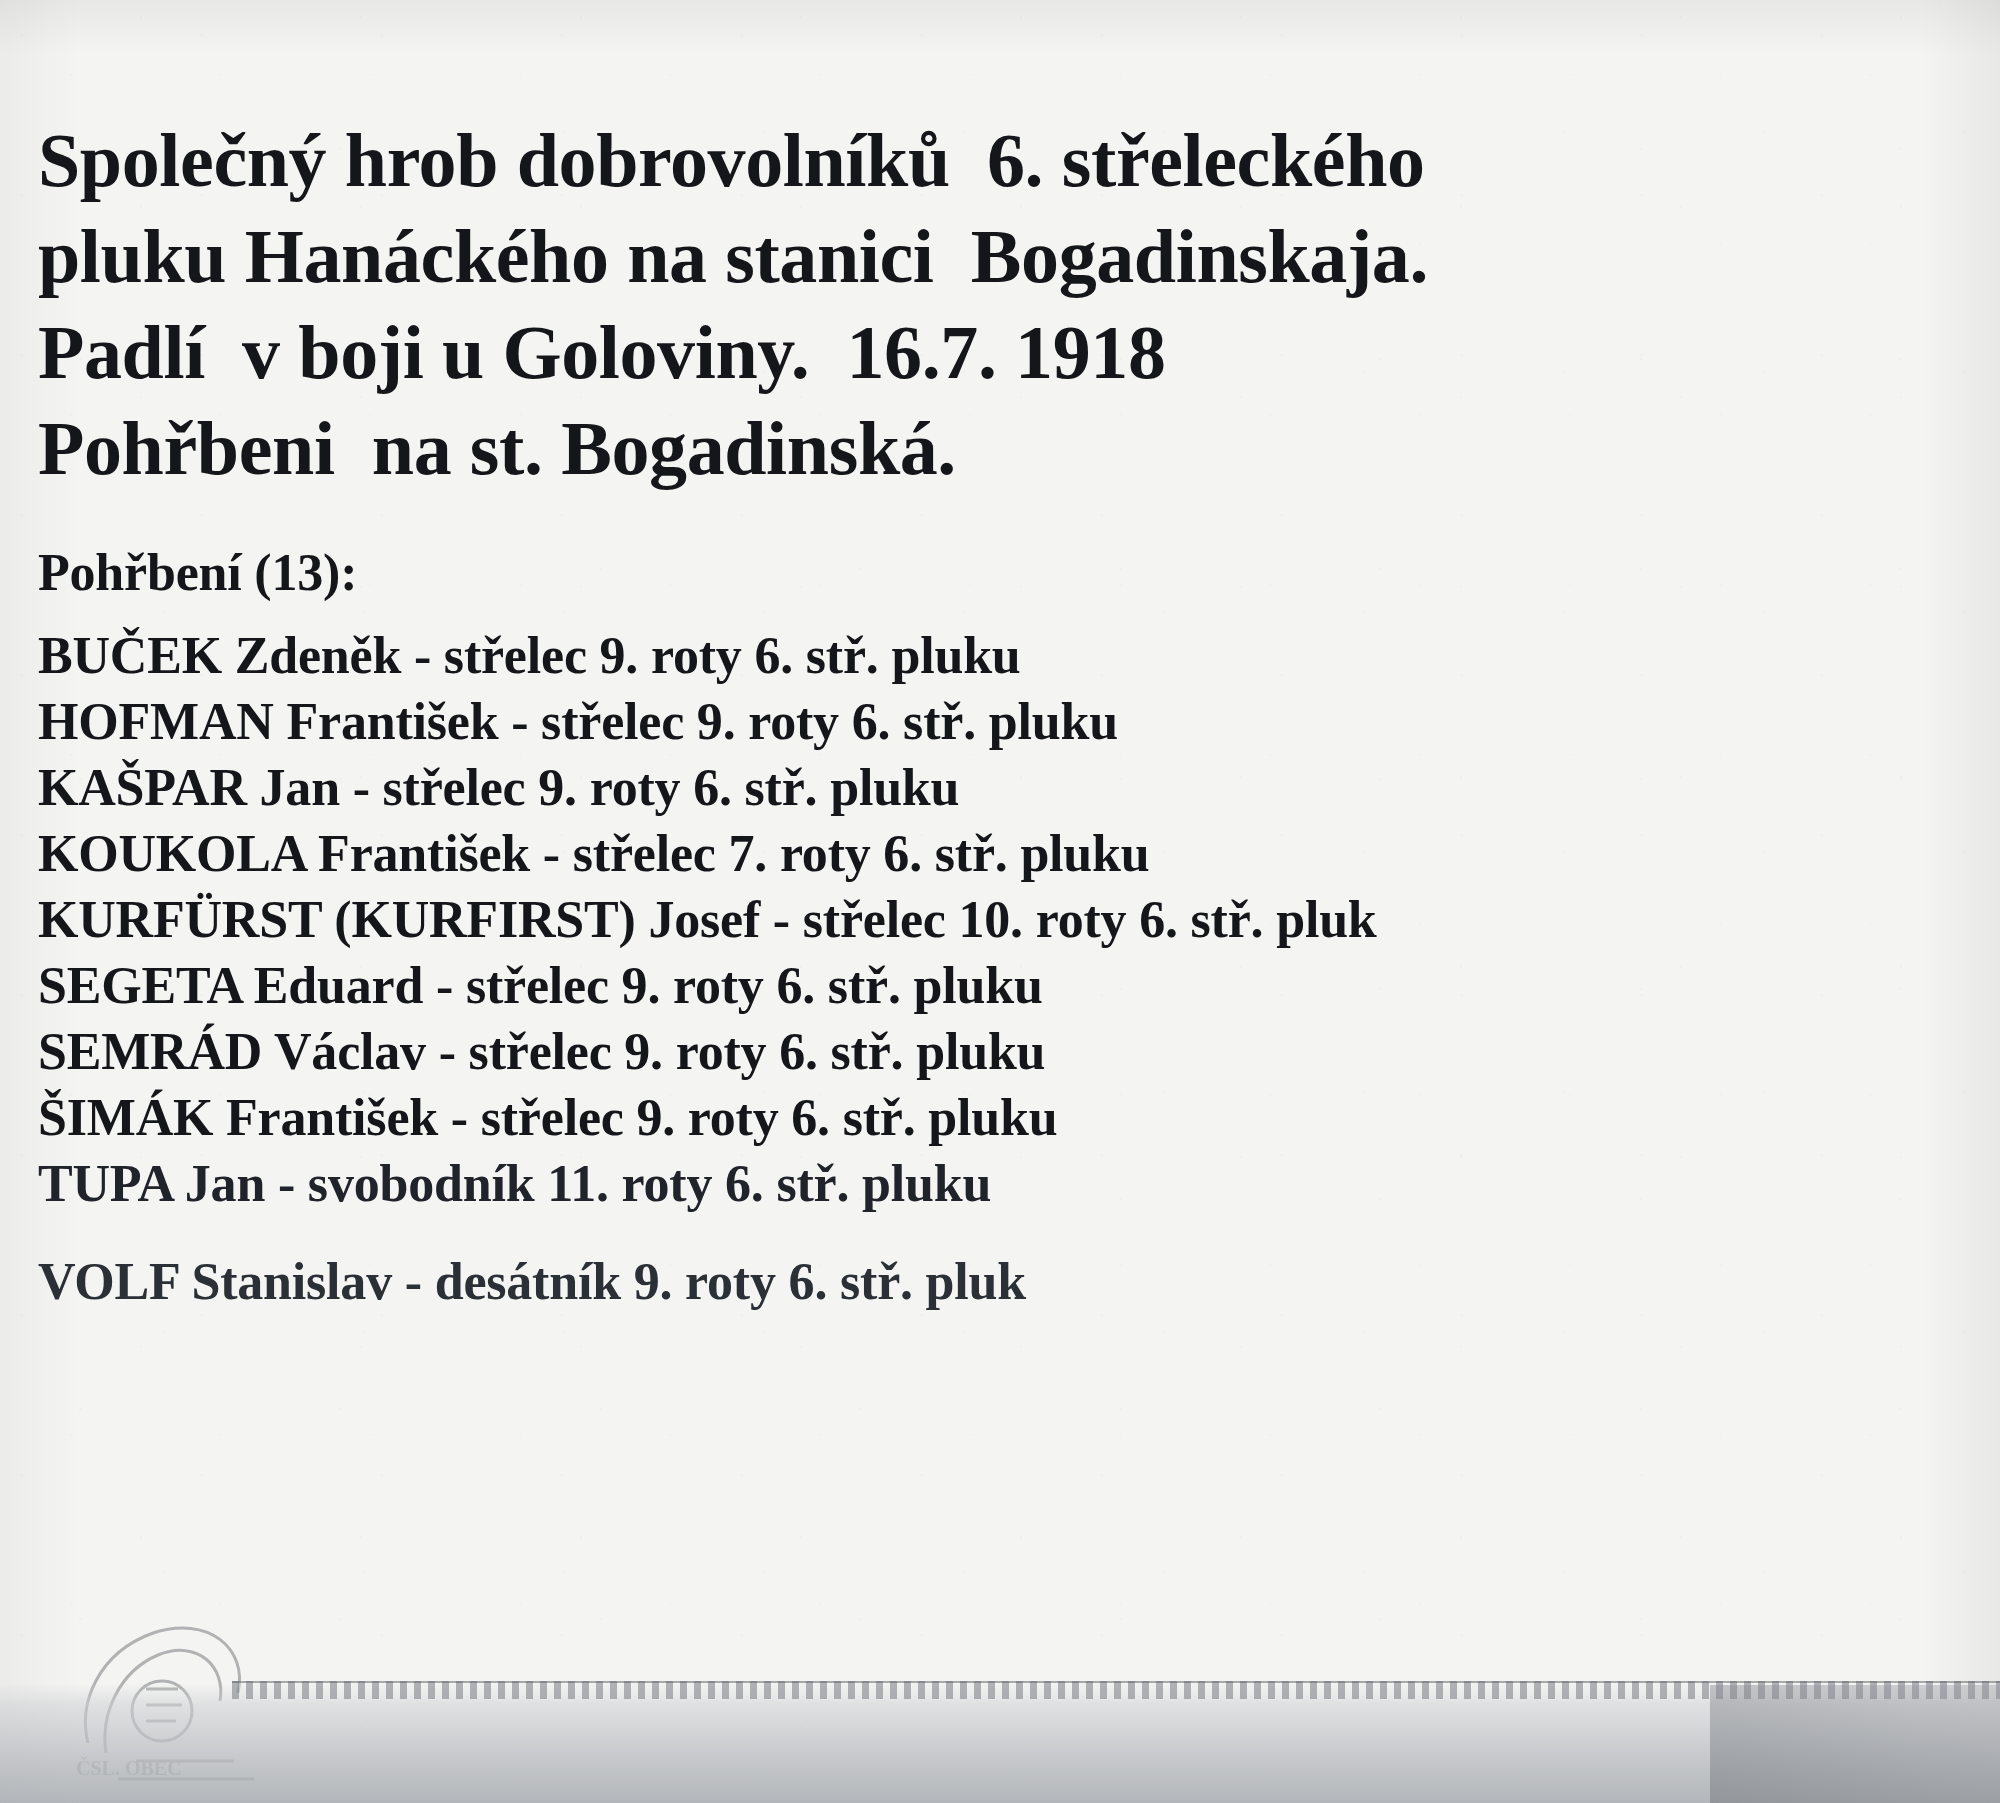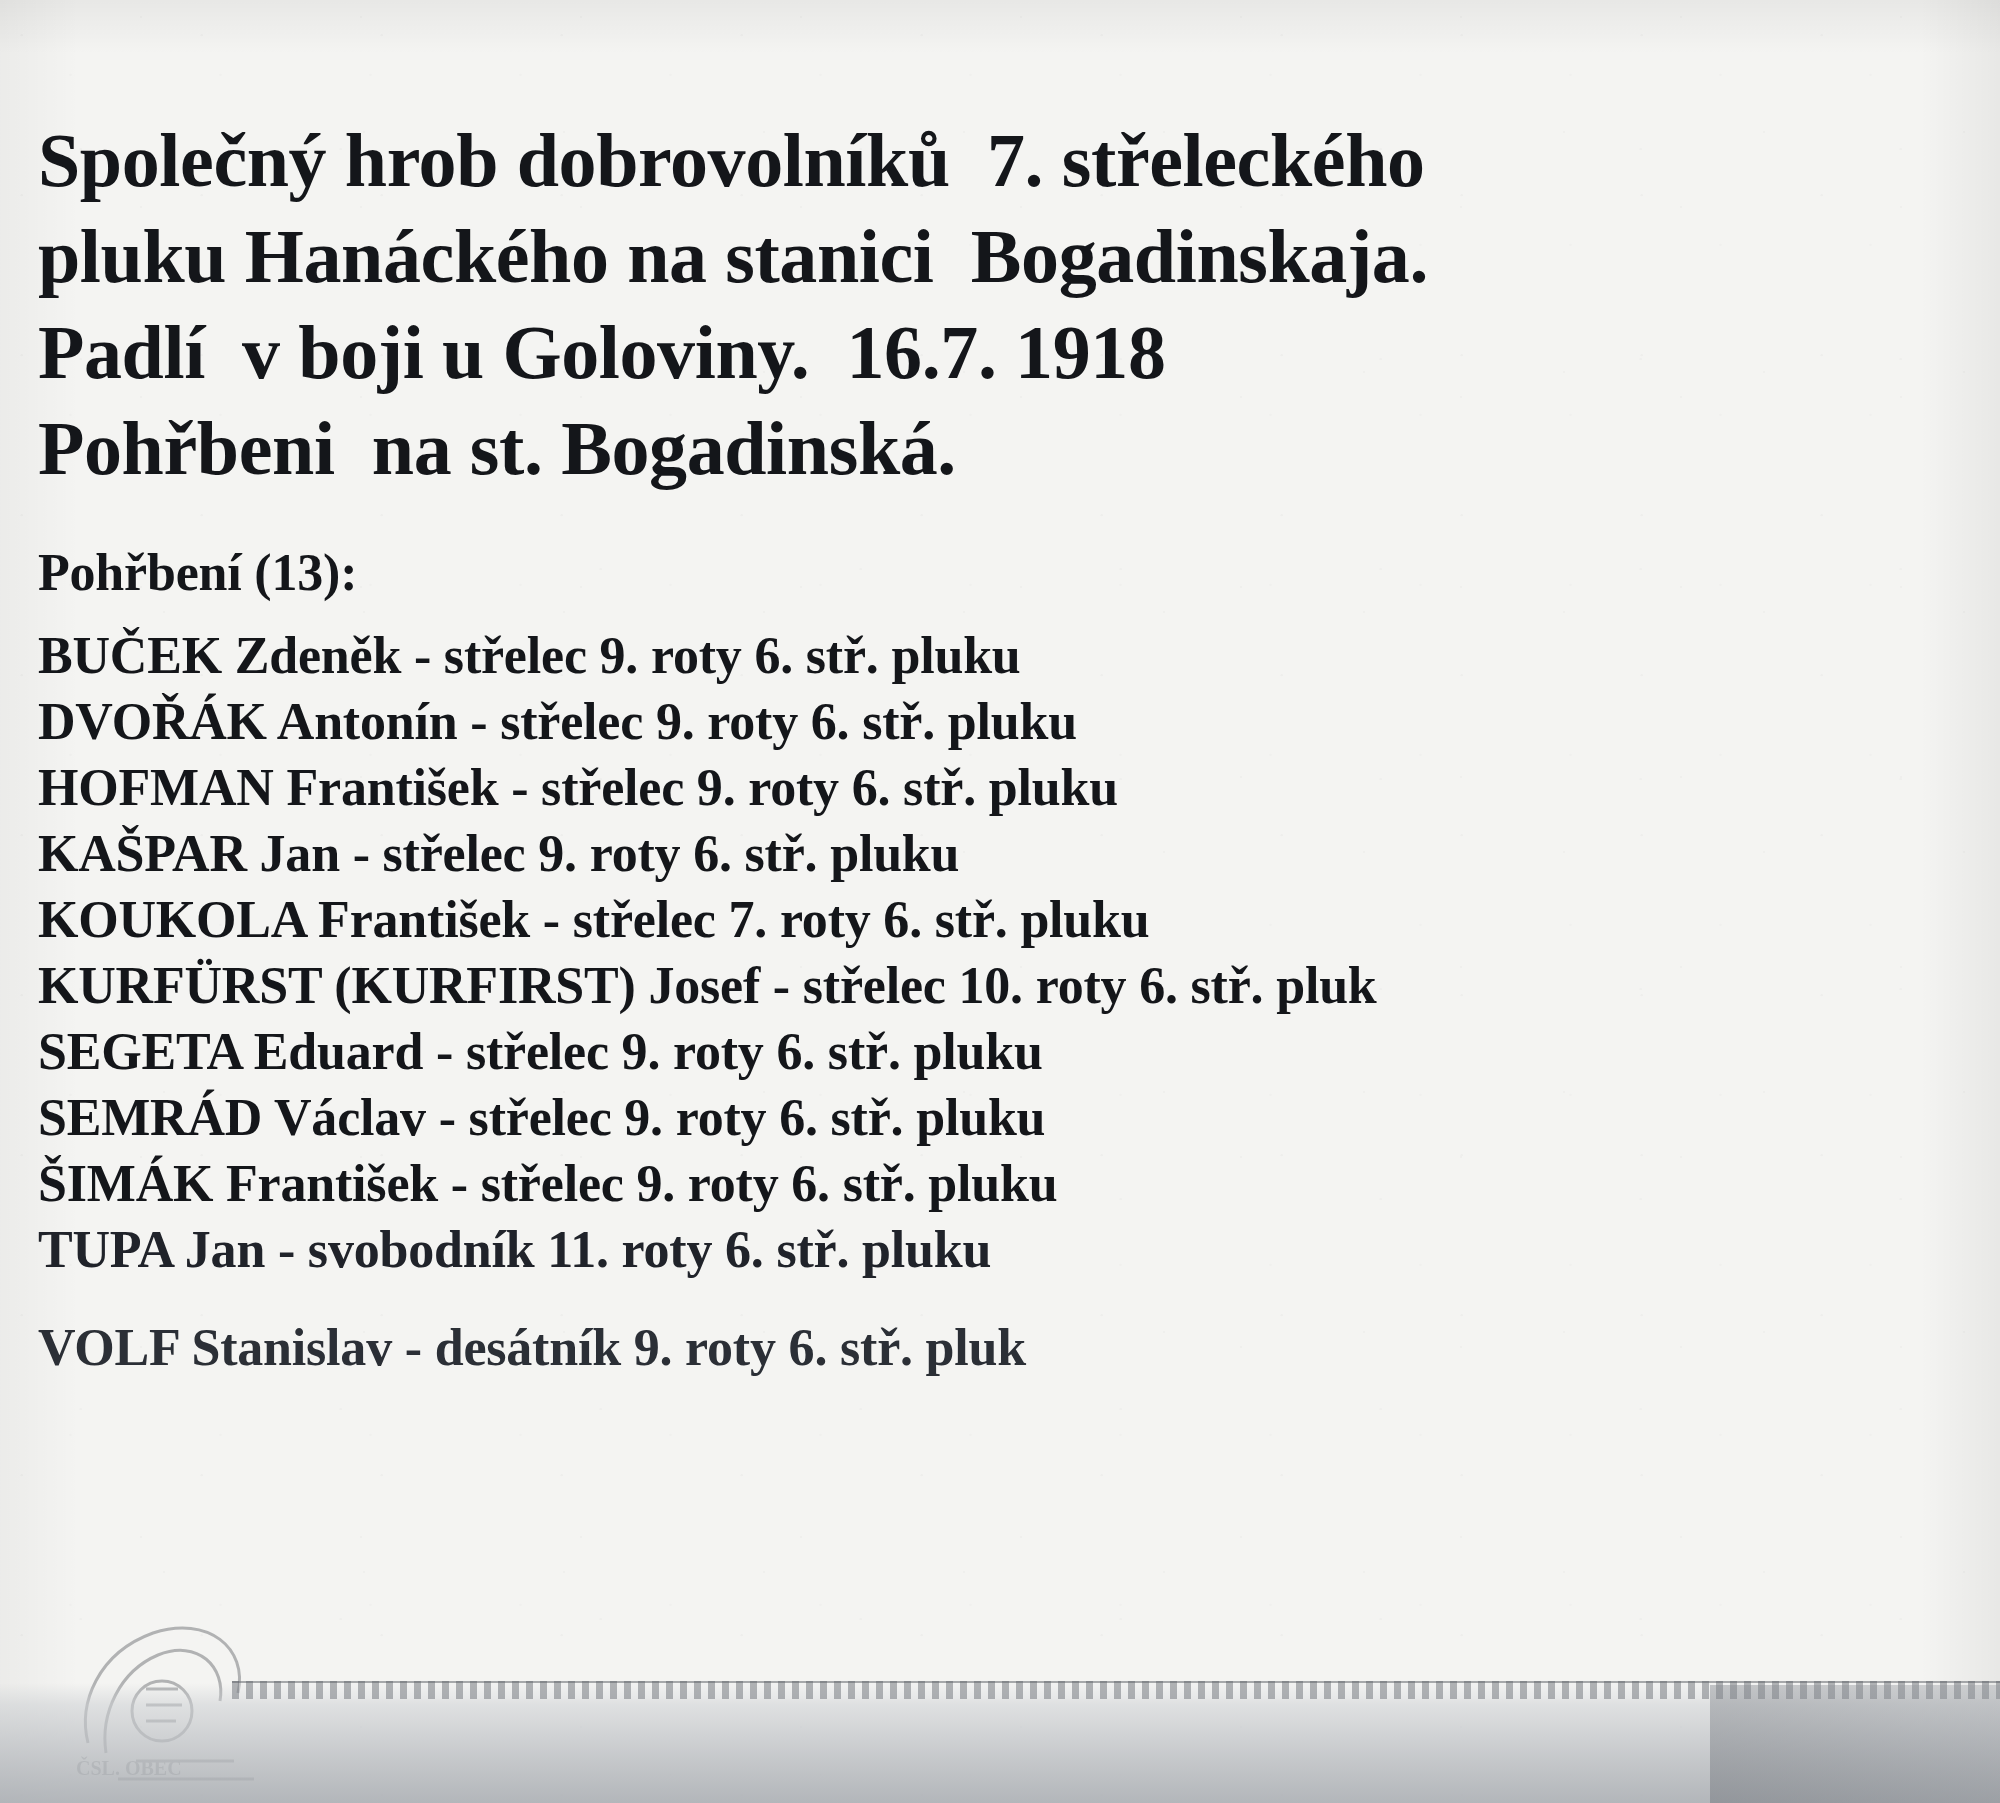--- a/index.html
+++ b/index.html
@@ -126,30 +126,29 @@
 </head>
 <body>
 
 <div id="scan-page">
 
   <div id="paper-grain"></div>
 
   <div id="text-block">
 
     <div id="heading">
-      <div class="heading-line">Společný hrob dobrovolníků  7. střeleckého</div>
+      <div class="heading-line">Společný hrob dobrovolníků  6. střeleckého</div>
       <div class="heading-line">pluku Hanáckého na stanici  Bogadinskaja.</div>
       <div class="heading-line">Padlí  v boji u Goloviny.  16.7. 1918</div>
       <div class="heading-line">Pohřbeni  na st. Bogadinská.</div>
     </div>
 
     <div id="names-list">
       <div class="list-line">Pohřbení (13):</div>
       <div class="list-line">BUČEK Zdeněk - střelec 9. roty 6. stř. pluku</div>
-      <div class="list-line">DVOŘÁK Antonín - střelec 9. roty 6. stř. pluku</div>
       <div class="list-line">HOFMAN František - střelec 9. roty 6. stř. pluku</div>
       <div class="list-line">KAŠPAR Jan - střelec 9. roty 6. stř. pluku</div>
       <div class="list-line">KOUKOLA František - střelec 7. roty 6. stř. pluku</div>
       <div class="list-line">KURFÜRST (KURFIRST) Josef - střelec 10. roty 6. stř. pluk</div>
       <div class="list-line">SEGETA Eduard - střelec 9. roty 6. stř. pluku</div>
       <div class="list-line">SEMRÁD Václav - střelec 9. roty 6. stř. pluku</div>
       <div class="list-line">ŠIMÁK František - střelec 9. roty 6. stř. pluku</div>
       <div class="list-line fade-1">TUPA Jan - svobodník 11. roty 6. stř. pluku</div>
       <div class="list-line fade-2">VOLF Stanislav - desátník 9. roty 6. stř. pluk</div>
     </div>

